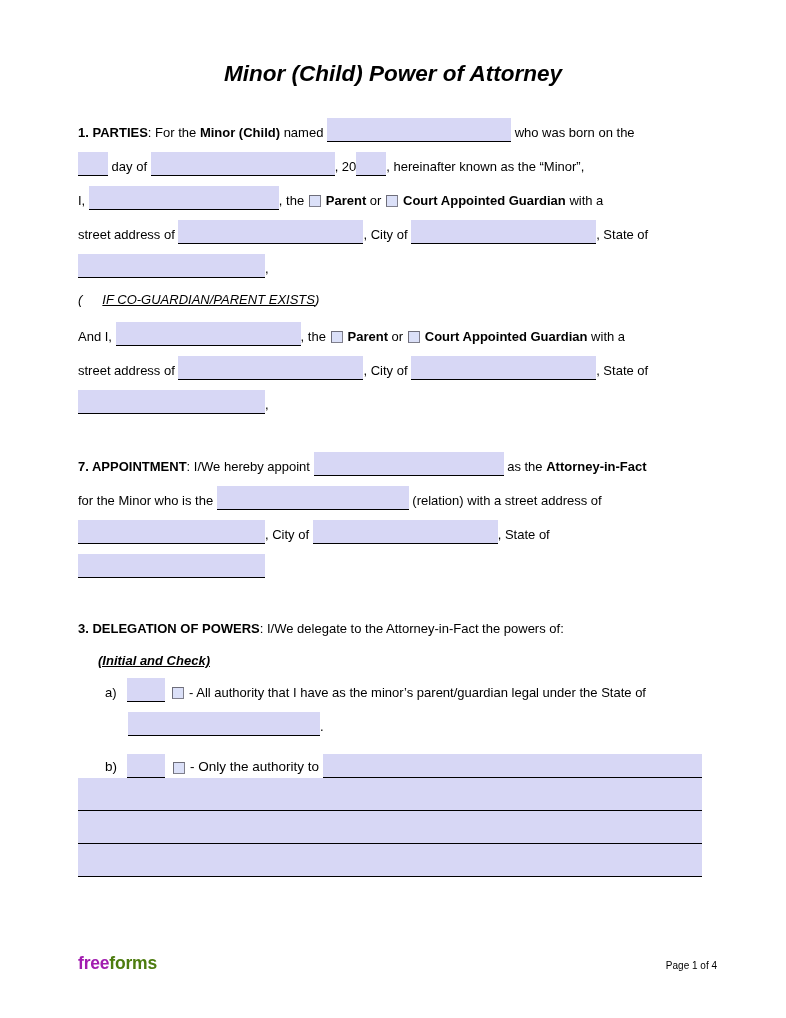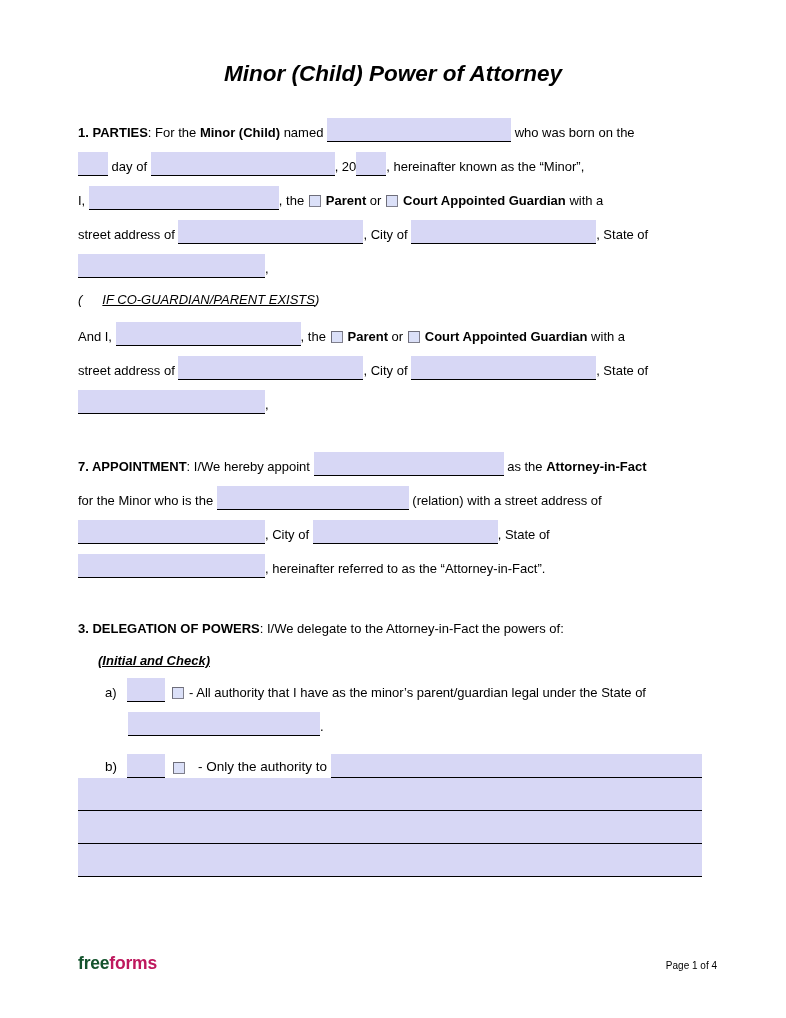--- a/index.html
+++ b/index.html
@@ -69,41 +69,41 @@
   .lbl{display:inline-block;width:14px;}
   .gap8{margin-left:8px;}
   .gap7{margin-left:7px;}
   .flex-line{
     display:flex;
     align-items:flex-end;
     height:34px;
     font-size:13.5px;
     padding-bottom:0;
   }
-  .flex-line .txt{line-height:22px;white-space:pre;margin-left:8px;}
+  .flex-line .txt{line-height:22px;white-space:pre;}
   .flex-line .lbl{line-height:22px;}
   .flex-line .field{vertical-align:0;}
   .flex-line .cb{margin-bottom:4px;}
   .flex-line .mr7{margin-right:7px;}
   .stretch{flex:1 1 auto;}
   .blank-row{
     height:33px;
     background:var(--field-bg);
     border-bottom:1.5px solid #000;
   }
   .footer{
     position:absolute;
     left:78px;right:69px;bottom:44px;
     display:flex;
     justify-content:space-between;
     align-items:baseline;
   }
   .logo{font-size:17.5px;font-weight:bold;letter-spacing:-0.2px;}
-  .logo-free{color:#14532d;}
-  .logo-forms{color:#be185d;}
+  .logo-free{color:#a21caf;}
+  .logo-forms{color:#4d7c0f;}
   .pagenum{font-size:10px;}
 </style>
 </head>
 <body>
 
 <div class="page">
 
   <h1 class="title">Minor (Child) Power of Attorney</h1>
 
   <div class="content">
@@ -117,21 +117,21 @@
       <div class="line note-line it"><span>(</span><span class="u">IF CO-GUARDIAN/PARENT EXISTS</span><span>)</span></div>
       <div class="line" style="margin-top:6px;"><span>And I, </span><span class="field w-185"></span><span>, the </span><span class="cb"></span><span class="b">Parent</span><span> or </span><span class="cb"></span><span class="b">Court Appointed Guardian</span><span> with a</span></div>
       <div class="line"><span>street address of </span><span class="field w-185"></span><span>, City of </span><span class="field w-185"></span><span>, State of</span></div>
       <div class="line"><span class="field w-187"></span><span>,</span></div>
     </section>
 
     <section class="sec2">
       <div class="line"><span class="b">7. APPOINTMENT</span><span>: I/We hereby appoint </span><span class="field w-190"></span><span> as the </span><span class="b">Attorney-in-Fact</span></div>
       <div class="line"><span>for the Minor who is the </span><span class="field w-192"></span><span> (relation) with a street address of</span></div>
       <div class="line"><span class="field w-187"></span><span>, City of </span><span class="field w-185"></span><span>, State of</span></div>
-      <div class="line"><span class="field w-187"></span><span>, hereinafter referred to as the “Attorney-in-Fact”.</span></div>
+      <div class="line"><span class="field w-187"></span></div>
     </section>
 
     <section class="sec3">
       <div class="line"><span class="b">3. DELEGATION OF POWERS</span><span>: I/We delegate to the Attorney-in-Fact the powers of:</span></div>
       <div class="line" style="height:30px;line-height:30px;"><span class="b it u">(Initial and Check)</span></div>
       <div class="line indent-a"><span class="lbl">a)</span><span class="field w-init gap8"></span><span class="cb gap7"></span><span>- All authority that I have as the minor’s parent/guardian legal under the State of</span></div>
       <div class="line indent-sub"><span class="field w-192"></span><span>.</span></div>
       <div class="flex-line indent-a">
           <span class="lbl">b)</span>
           <span class="field w-init mr7" style="margin-left:8px;"></span>

